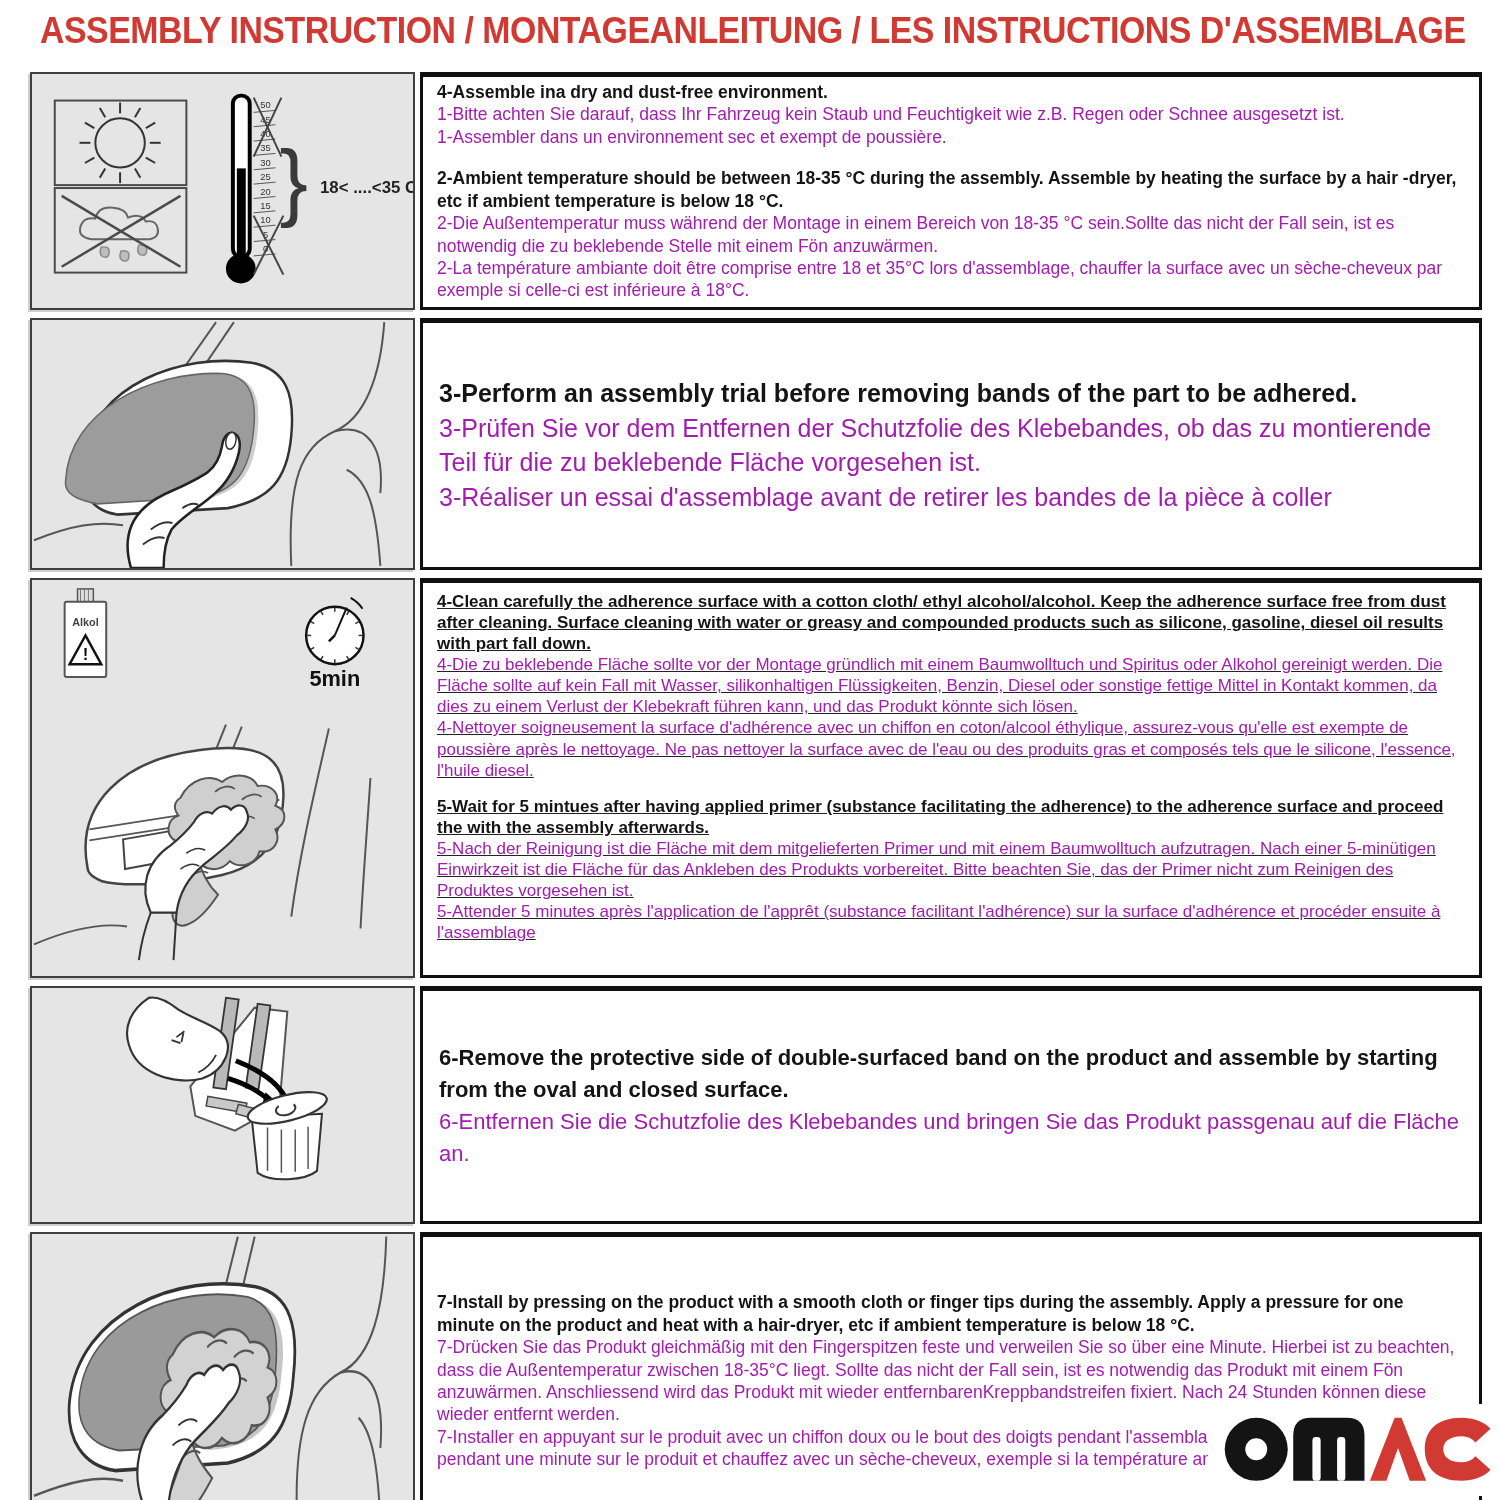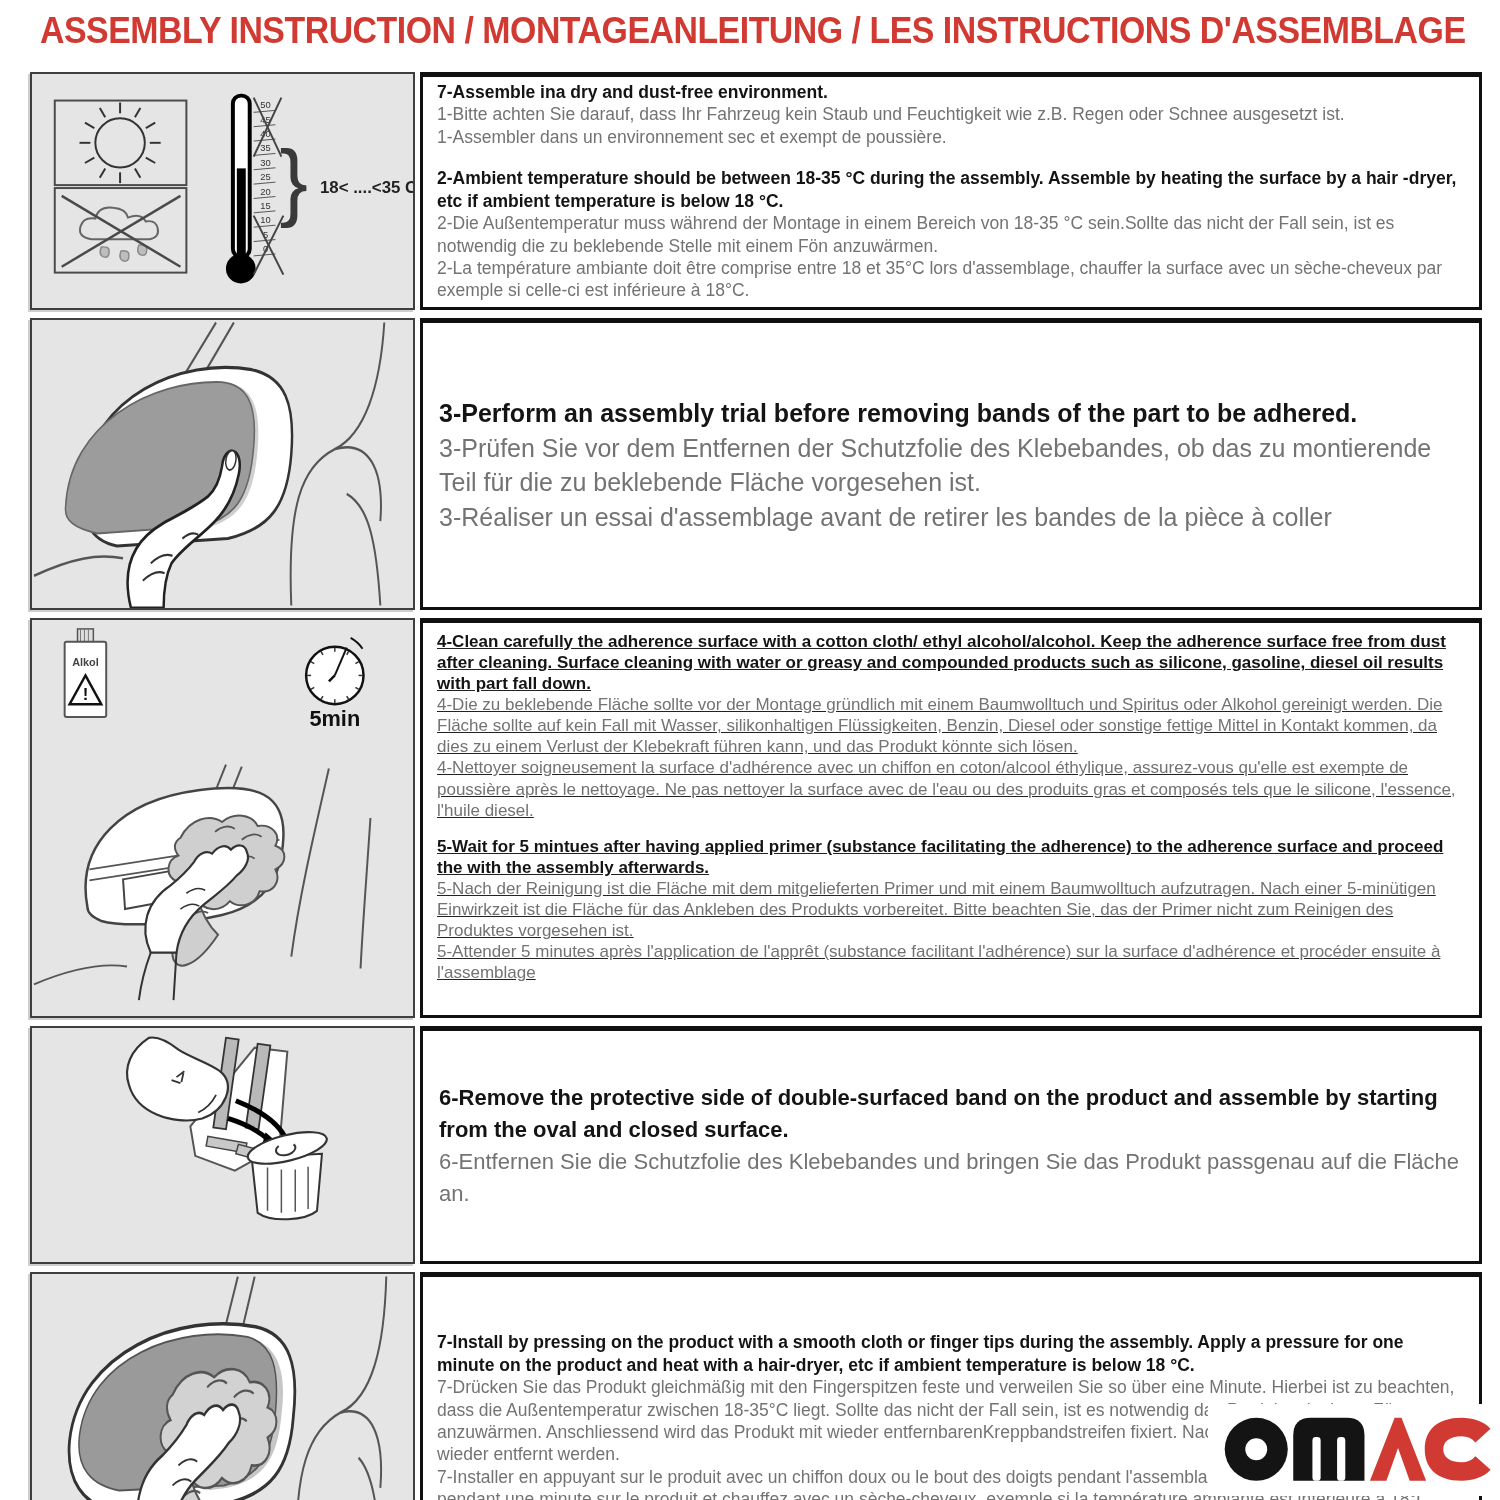--- a/index.html
+++ b/index.html
@@ -7,27 +7,27 @@
         font-family:"Liberation Sans",sans-serif;color:#222;}
   .title{position:absolute;left:40px;top:10px;font-size:36px;font-weight:700;color:#d13a32;
          letter-spacing:-0.5px;white-space:nowrap;transform:scaleX(0.94);transform-origin:left center;}
   .rows{position:absolute;left:30px;top:72px;width:1452px;}
   .row{display:flex;align-items:stretch;margin-bottom:8px;}
   .illus{flex:0 0 385px;width:385px;border:2px solid #3f3f3f;box-sizing:border-box;background:#e5e5e5;
          box-shadow:-2px 2px 0 #cfcfcf;margin-right:5px;}
   .illus svg{display:block;width:100%;height:100%;}
   .textbox{flex:1;border:3px solid #101010;border-top-width:5px;box-sizing:border-box;background:#fff;
            display:flex;flex-direction:column;}
-  .r1{height:238px}.r2{height:292px}.r3{height:400px}.r4{height:238px}.r5{height:296px}
+  .r1{height:238px}.r2{height:252px}.r3{height:400px}.r4{height:238px}.r5{height:296px}
   .t1{font-size:17.5px;line-height:1.28;padding:4px 14px;}
   .t2{font-size:25px;line-height:1.38;padding:10px 16px;justify-content:center;}
   .t3{font-size:17px;line-height:1.24;padding:8px 14px;text-decoration:underline;}
   .t4{font-size:22px;line-height:1.45;padding:10px 16px;justify-content:center;}
   .t5{font-size:17.5px;line-height:1.28;padding:10px 14px;justify-content:center;}
-  .para{margin:0;color:#737373;}
+  .para{margin:0;color:#a21caf;}
   .para.bold{font-weight:700;color:#141414;}
   .para.gap{margin-top:1.1em;}
   .t3 .para.gap{margin-top:0.9em;}
   svg text{font-family:"Liberation Sans",sans-serif;}
   .logo{position:absolute;left:1208px;top:1404px;width:288px;height:92px;background:#fff;
         padding-left:14px;box-sizing:border-box;}
   .logo svg{display:block;width:100%;height:100%;}
 </style>
 </head>
 <body>
@@ -100,21 +100,21 @@
             <line x1="224" y1="24" x2="252" y2="84" stroke="#444" stroke-width="2"></line>
             <line x1="252" y1="24" x2="224" y2="84" stroke="#444" stroke-width="2"></line>
             <line x1="224" y1="144" x2="254" y2="204" stroke="#444" stroke-width="2"></line>
             <line x1="254" y1="144" x2="224" y2="204" stroke="#444" stroke-width="2"></line>
             <text x="250" y="138" font-size="86" fill="#3a3a3a">}</text>
             <text x="291" y="121" font-size="17" font-weight="600" fill="#222">18&lt; ....&lt;35 C</text>
           </g>
         </svg>
       </div>
       <div class="textbox r1 t1">
-          <p class="para bold">7-Assemble ina dry and dust-free environment.</p>
+          <p class="para bold">4-Assemble ina dry and dust-free environment.</p>
           <p class="para">1-Bitte achten Sie darauf, dass Ihr Fahrzeug kein Staub und Feuchtigkeit wie z.B. Regen oder Schnee ausgesetzt ist.</p>
           <p class="para">1-Assembler dans un environnement sec et exempt de poussière.</p>
           <p class="para bold gap">2-Ambient temperature should be between 18-35 °C  during the assembly. Assemble by heating the surface by a hair -dryer, etc if ambient temperature is below 18 °C.</p>
           <p class="para">2-Die Außentemperatur muss während der Montage in einem Bereich von 18-35 °C  sein.Sollte das nicht der Fall sein, ist es notwendig die zu beklebende Stelle mit einem Fön anzuwärmen.</p>
           <p class="para">2-La température ambiante doit être comprise entre 18 et 35°C lors d'assemblage, chauffer la surface avec un sèche-cheveux par exemple si celle-ci est inférieure à 18°C.</p>
         </div>
     </div>
 
     <div class="row">
       <div class="illus r2">

